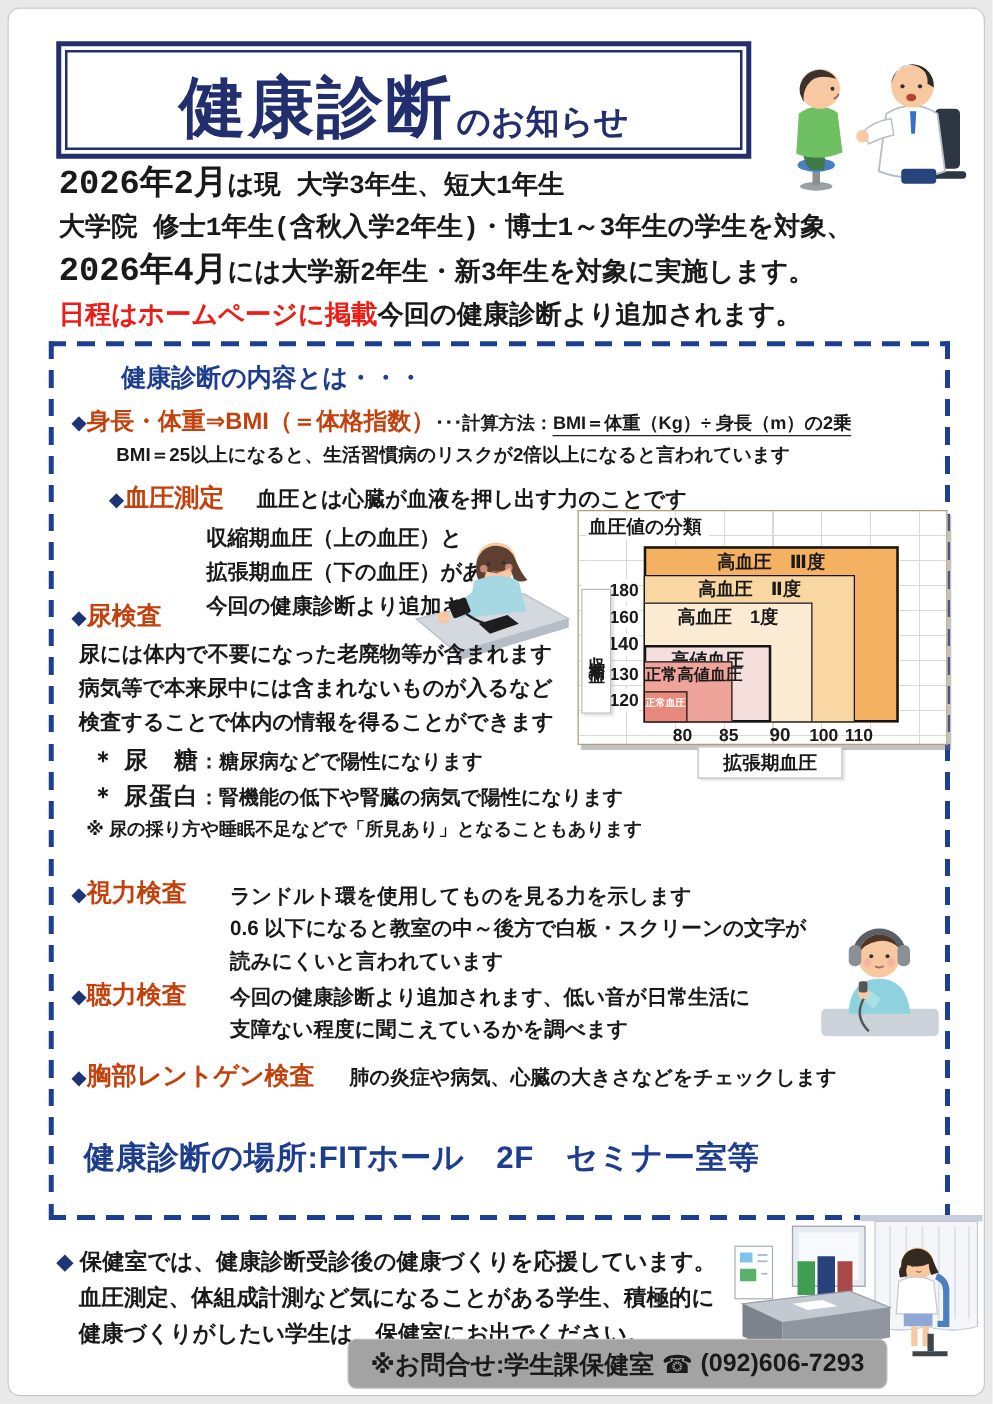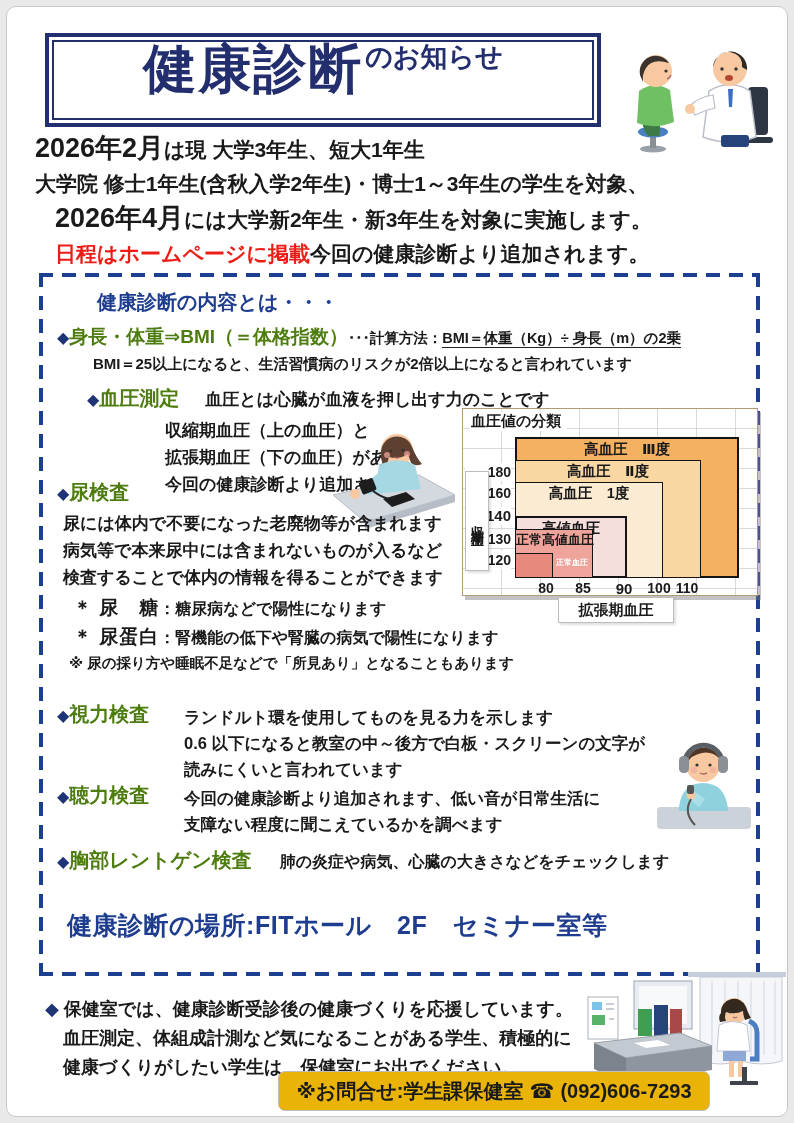--- a/index.html
+++ b/index.html
@@ -9,40 +9,40 @@
     font-family:"Liberation Sans","DejaVu Sans",sans-serif;
     color:#1a1a1a;
   }
   .page{
     position:relative;width:780px;height:1109px;margin:6px;
     background:#ffffff;border:1px solid #c9c9c9;border-radius:10px;
     overflow:hidden;
   }
   
   .banner{position:absolute;left:38px;top:26px;width:548px;height:86px;border:4px solid #232e6e;background:#fff;}
-  .banner-inner{position:absolute;inset:3px;border:2px solid #232e6e;display:flex;align-items:flex-start;justify-content:center;padding-bottom:5px;}
+  .banner-inner{position:absolute;inset:3px;border:2px solid #232e6e;display:flex;align-items:flex-end;justify-content:center;padding-bottom:5px;}
   .banner-main{font-size:53px;font-weight:900;color:#232e6e;letter-spacing:2px;line-height:1;}
   .banner-suffix{font-size:27px;font-weight:800;color:#232e6e;line-height:1.15;margin-left:2px;}
   .illu{position:absolute;}
   
-  .intro{position:absolute;left:28px;top:124px;width:712px;}
+  .intro{position:absolute;left:40px;top:124px;width:712px;font-family:Liberation Mono, monospace;}
   .il{font-size:21px;font-weight:600;line-height:34px;white-space:nowrap;}
   .il .big{font-size:27px;font-weight:800;}
-  .il.l3,.il.l4{font-weight:700;margin-left:20px;}
+  .il.l3,.il.l4{font-weight:700;}
   .red{color:#ed1c16;}
   
   .cbox{position:absolute;left:32px;top:266px;width:721px;height:703px;}
   .dash{position:absolute;background-repeat:repeat;}
   .dash.top{left:0;top:0;width:100%;height:4px;background:repeating-linear-gradient(90deg,#1d3f91 0 14px,transparent 14px 23px);}
   .dash.bottom{left:0;bottom:0;width:100%;height:4px;background:repeating-linear-gradient(90deg,#1d3f91 0 14px,transparent 14px 23px);}
   .dash.left{left:0;top:0;width:4px;height:100%;background:repeating-linear-gradient(180deg,#1d3f91 0 14px,transparent 14px 23px);}
   .dash.right{right:0;top:0;width:4px;height:100%;background:repeating-linear-gradient(180deg,#1d3f91 0 14px,transparent 14px 23px);}
   .cb-heading{position:absolute;left:90px;top:282px;font-size:20px;font-weight:800;color:#1e3d8f;}
   .diamond{color:#1f3476;font-weight:700;}
-  .item-title{font-size:20px;font-weight:800;color:#4d7c0f;}
+  .item-title{font-size:20px;font-weight:800;color:#c2410c;}
   
   .bmi-row{position:absolute;left:50px;top:317px;white-space:nowrap;}
   .bmi-row .item-title{font-size:19px;}
   .bmi-method{font-size:14.5px;font-weight:700;}
   .uline{border-bottom:1.5px solid #222;padding-bottom:1px;}
   .bmi-note{position:absolute;left:86px;top:348px;font-size:15px;font-weight:700;}
   
   .bp-row{position:absolute;left:68px;top:378px;white-space:nowrap;margin-left:12px;}
   .bp-lead{font-size:17px;font-weight:700;margin-left:26px;}
   .bp-lines{position:absolute;left:158px;top:410px;font-size:17px;font-weight:600;line-height:27px;}
@@ -65,52 +65,52 @@
   
   .chart{position:absolute;left:455px;top:401px;width:296px;height:216px;}
   .chart-panel{
     position:absolute;left:0;top:0;width:294px;height:186px;background:#fff;
     border:1.5px solid #b39c74;box-shadow:3px 4px 0 rgba(120,120,120,.45);
     background-image:
       repeating-linear-gradient(90deg,transparent 0 38px,#d9d9d9 38px 39px),
       repeating-linear-gradient(180deg,transparent 0 19px,#d9d9d9 19px 20px);
   }
   .chart-title{position:absolute;left:6px;top:3px;font-size:15px;font-weight:700;background:#fff;padding:0 6px 0 2px;}
-  .plot{position:absolute;left:52px;top:28px;width:224px;height:141px;}
+  .plot{position:absolute;left:52px;top:28px;width:204px;height:141px;}
   .bp-box{position:absolute;left:0;bottom:0;box-sizing:border-box;border:1.5px solid #141414;}
   .bp-box .bp-box-label{position:absolute;top:1px;left:0;width:100%;text-align:center;font-size:14.5px;font-weight:800;white-space:nowrap;}
   .lv0{width:100%;height:100%;border-width:2.5px;}
   .lv1{width:83%;height:84%;}
   .lv2{width:66%;height:68%;margin-top:34px;}
   .lv3{width:50%;height:44%;border-width:2.5px;}
   .lv4{width:35%;height:35%;margin-top:20px;}
   .lv4 .bp-box-label{font-size:13px;}
   .lv5{width:17%;height:18%;}
-  .lv5 .bp-box-label{font-size:8px;color:#fff;top:3px;padding-left:38px;}
+  .lv5 .bp-box-label{font-size:8px;color:#fff;top:3px;}
   .ytick{position:absolute;left:2px;width:46px;text-align:right;font-size:14px;font-weight:600;background:#fff;line-height:18px;}
   .ytick.bold{font-weight:800;font-size:15px;}
   .xtick{position:absolute;top:171px;width:40px;text-align:center;font-size:14px;font-weight:600;}
   .xtick.bold{font-weight:800;font-size:15px;}
   .ylab{
     position:absolute;left:2px;top:62px;width:22px;height:98px;background:#fff;border:1px solid #bdbdbd;
     display:flex;align-items:center;justify-content:center;
     writing-mode:vertical-rl;text-orientation:upright;font-size:13px;font-weight:700;letter-spacing:3px;
     box-shadow:2px 2px 2px rgba(0,0,0,.12);
   }
   .xlab{
     position:absolute;left:96px;top:189px;width:114px;height:24px;background:#fff;border:1px solid #bdbdbd;
     display:flex;align-items:center;justify-content:center;font-size:15px;font-weight:700;
     box-shadow:2px 2px 2px rgba(0,0,0,.12);
   }
   
   .footer{position:absolute;left:38px;top:988px;font-size:18px;font-weight:700;line-height:29px;}
   .footer .f2,.footer .f3{margin-left:18px;}
   .contact{
     position:absolute;left:271px;top:1064px;width:430px;height:38px;
-    border:1.5px solid #bdbdbd;border-radius:7px;background:#eab308;
+    border:1.5px solid #bdbdbd;border-radius:7px;background:#a3a3a3;
     display:flex;align-items:center;justify-content:center;gap:6px;
     font-size:20px;font-weight:800;white-space:nowrap;
   }
   svg{display:block;}
 </style>
 </head>
 <body>
 
 <div class="page">
 

